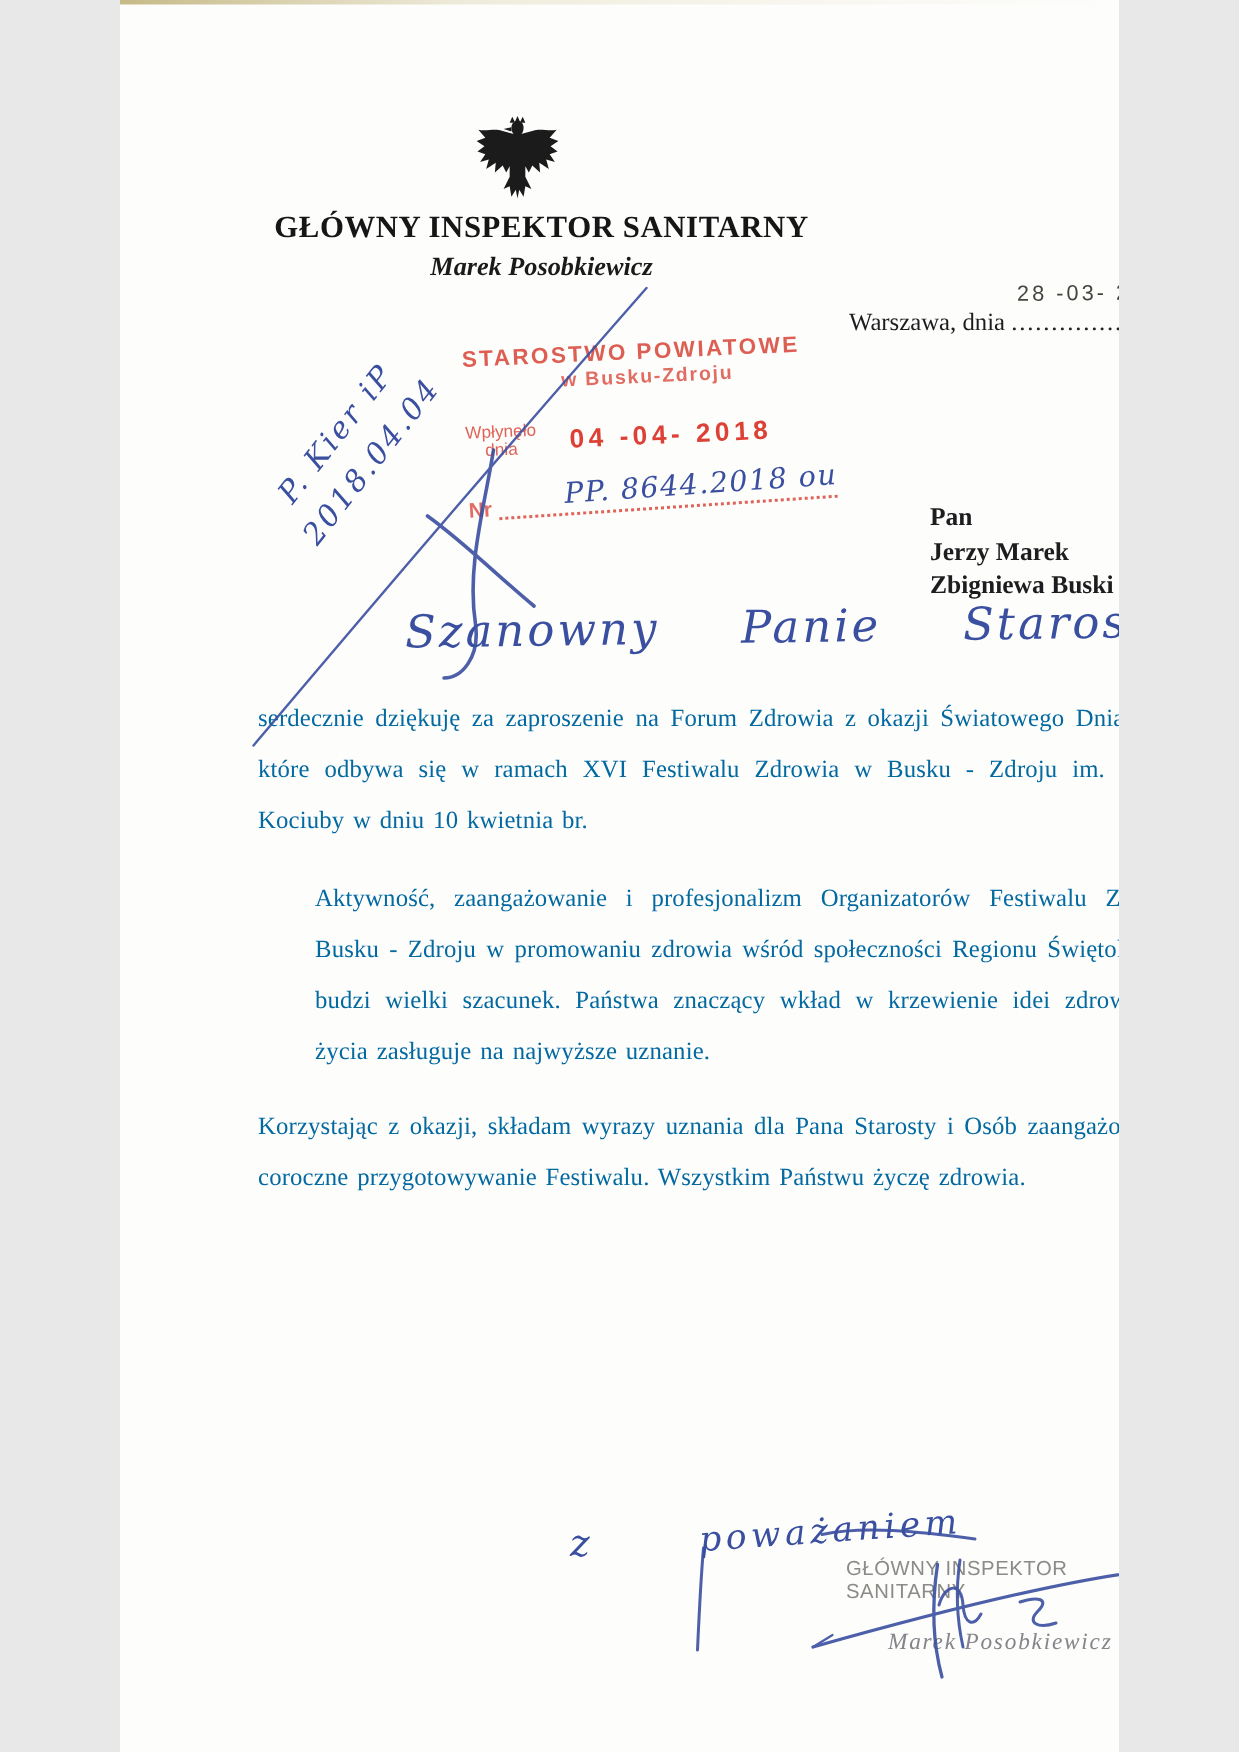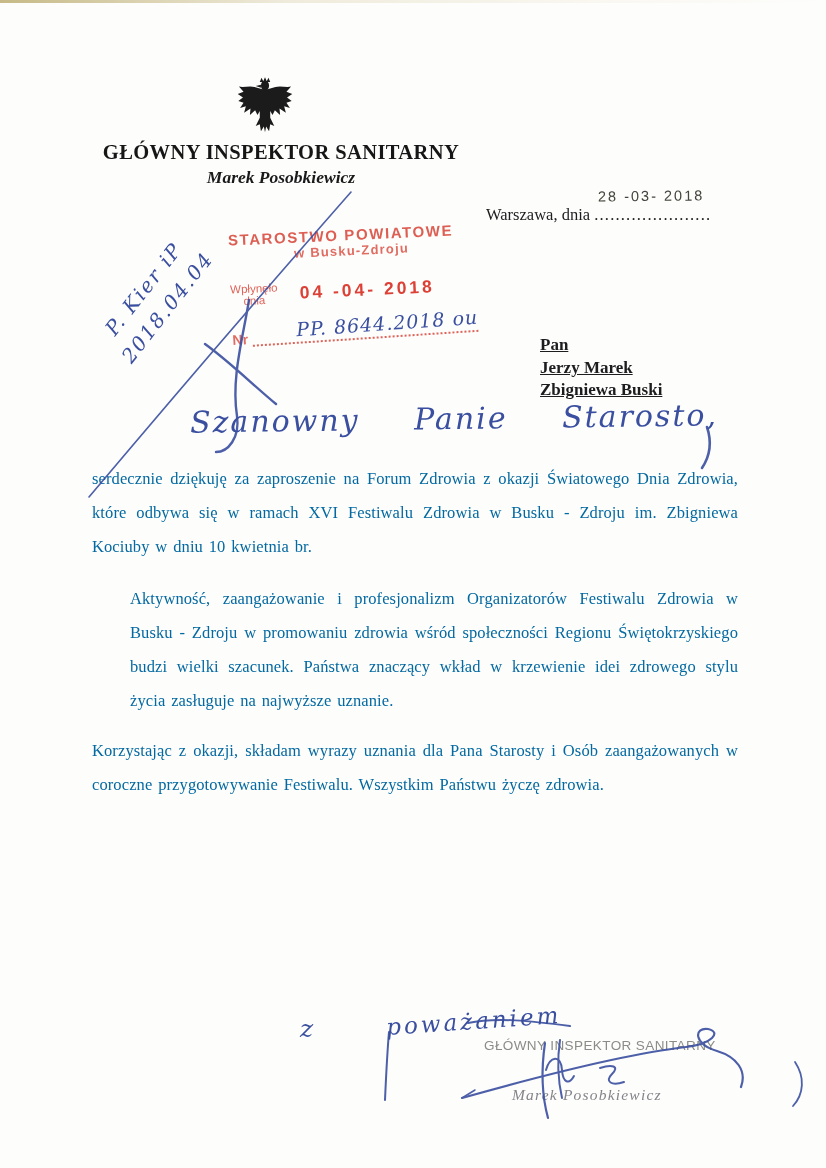--- a/index.html
+++ b/index.html
@@ -1,18 +1,18 @@
 <!DOCTYPE html>
 <html><head>
 <meta charset="utf-8">
 <style>
   * { margin:0; padding:0; box-sizing:border-box; }
   html,body { background:#e8e8e8; }
   .page {
-    position:relative; width:826px; height:1168px; margin:0 auto;
+    position:relative; width:666px; height:1168px; margin:0 auto;
     background:#fdfdfc; overflow:hidden; color:#1d1d1f;
     font-family:"Liberation Serif", serif;
   }
   .page::before{
     content:""; position:absolute; top:0; left:0; right:0; height:3px;
     background:linear-gradient(90deg,#b9a96a,#ece7d4 35%,#f7f5ec 70%,#fdfdfc);
     opacity:.8;
   }
   .abs { position:absolute; }
 
@@ -66,21 +66,21 @@
     line-height:30px; white-space:nowrap; }
   .salutation { left:190px; top:401px; width:528px; display:flex;
     justify-content:space-between; font-size:30px; letter-spacing:2px;
     transform:rotate(-.8deg); }
   .closing-z { left:300px; top:1014px; font-size:25px; }
   .closing-word { left:386px; top:1008px; font-size:23px; letter-spacing:3px;
     transform:rotate(-4deg); }
 
   
   .recipient { left:540px; top:334px; font-size:17px; font-weight:bold;
-    line-height:22.5px;text-decoration:underline; }
+    line-height:22.5px; }
 
   
   .body-text {
     left:92px; top:462px; width:646px;
     font-size:16.5px; line-height:34px; text-align:justify;
     letter-spacing:.1px; word-spacing:1.6px; color:#0369a1;
   }
   .body-text p { margin:0; }
   .body-text p.gap-sm { margin-top:14px; }
   .body-text p.gap-md { margin-top:18px;margin-left:38px; }

